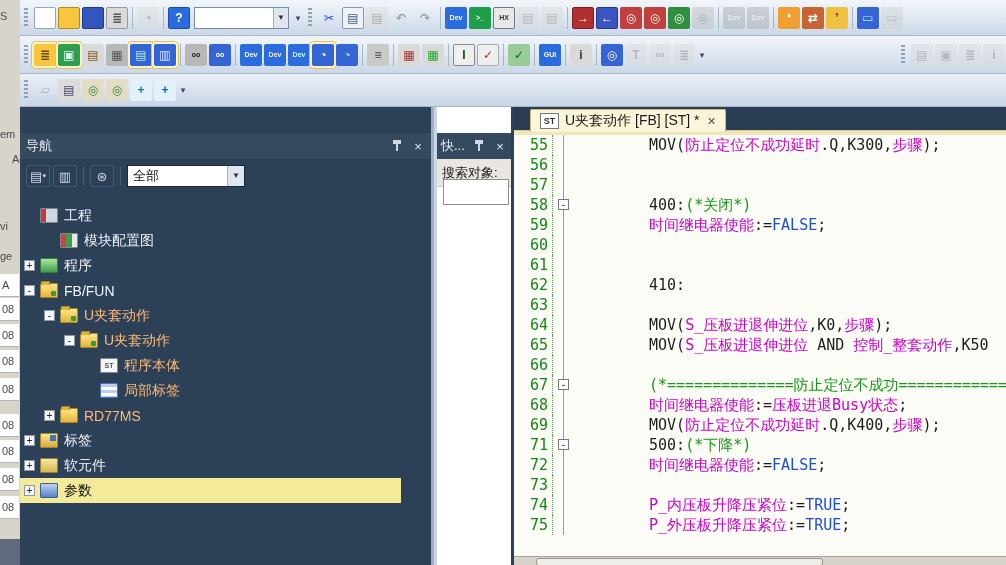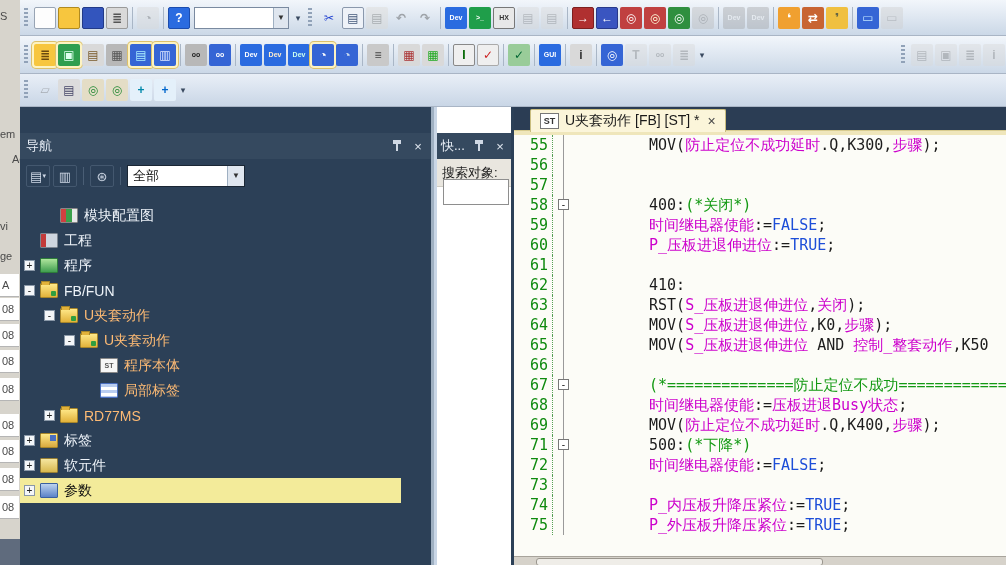--- a/index.html
+++ b/index.html
@@ -237,29 +237,29 @@
         <span class="ntbtn">▥</span>
         <span class="nsep"></span>
         <span class="ntbtn">⊛</span>
         <span class="nsep"></span>
         <span id="navcombo">
           <span>全部</span>
           <span class="dd">▼</span>
         </span>
       </div>
       <div id="tree">
+          <div class="trow" style="padding-left: 4px;">
+            <span class="expsp"></span>
+            <span class="t-ico i-project"></span>
+            <span class="lbl">工程</span>
+          </div>
           <div class="trow" style="padding-left: 24px;">
             <span class="expsp"></span>
             <span class="t-ico i-module"></span>
             <span class="lbl">模块配置图</span>
-          </div>
-          <div class="trow" style="padding-left: 4px;">
-            <span class="expsp"></span>
-            <span class="t-ico i-project"></span>
-            <span class="lbl">工程</span>
           </div>
           <div class="trow" style="padding-left: 4px;">
             <span class="exp">+</span>
             <span class="t-ico i-program"></span>
             <span class="lbl">程序</span>
           </div>
           <div class="trow" style="padding-left: 4px;">
             <span class="exp">-</span>
             <span class="t-ico i-folder g"></span>
             <span class="lbl">FB/FUN</span>
@@ -326,24 +326,24 @@
           <span>U夹套动作 [FB] [ST] *</span>
           <span id="tabclose">×</span>
         </div>
       </div>
       <div id="codearea">
           <div class="cline"><span class="ln">55</span><span class="fold bar"></span><span class="ctext"><span class="sk">MOV(</span><span class="sv">防止定位不成功延时</span><span class="sk">.Q,K300,</span><span class="sv">步骤</span><span class="sk">);</span></span></div>
           <div class="cline"><span class="ln">56</span><span class="fold bar"></span><span class="ctext"></span></div>
           <div class="cline"><span class="ln">57</span><span class="fold bar"></span><span class="ctext"></span></div>
           <div class="cline"><span class="ln">58</span><span class="fold bar"><span class="fbox">-</span></span><span class="ctext"><span class="sk">400:</span><span class="sc">(*关闭*)</span></span></div>
           <div class="cline"><span class="ln">59</span><span class="fold bar"></span><span class="ctext"><span class="sv">时间继电器使能</span><span class="sk">:=</span><span class="sb">FALSE</span><span class="sk">;</span></span></div>
-          <div class="cline"><span class="ln">60</span><span class="fold bar"></span><span class="ctext"><span class="sv">P_压板进退伸进位</span><span class="sk">:=</span><span class="sb">TRUE</span><span class="sk">;</span></span></div>
+          <div class="cline"><span class="ln">60</span><span class="fold bar"></span></div>
           <div class="cline"><span class="ln">61</span><span class="fold bar"></span></div>
           <div class="cline"><span class="ln">62</span><span class="fold bar"></span><span class="ctext"><span class="sk">410:</span></span></div>
-          <div class="cline"><span class="ln">63</span><span class="fold bar"></span><span class="ctext"><span class="sk">RST(</span><span class="sv">S_压板进退伸进位</span><span class="sk">,</span><span class="sv">关闭</span><span class="sk">);</span></span></div>
+          <div class="cline"><span class="ln">63</span><span class="fold bar"></span></div>
           <div class="cline"><span class="ln">64</span><span class="fold bar"></span><span class="ctext"><span class="sk">MOV(</span><span class="sv">S_压板进退伸进位</span><span class="sk">,K0,</span><span class="sv">步骤</span><span class="sk">);</span></span></div>
           <div class="cline"><span class="ln">65</span><span class="fold bar"></span><span class="ctext"><span class="sk">MOV(</span><span class="sv">S_压板进退伸进位</span><span class="sk"> AND </span><span class="sv">控制_整套动作</span><span class="sk">,K50</span></span></div>
           <div class="cline"><span class="ln">66</span><span class="fold bar"></span><span class="ctext"></span></div>
           <div class="cline"><span class="ln">67</span><span class="fold bar"><span class="fbox">-</span></span><span class="ctext"><span class="sc">(*==============防止定位不成功==============</span></span></div>
           <div class="cline"><span class="ln">68</span><span class="fold bar"></span><span class="ctext"><span class="sv">时间继电器使能</span><span class="sk">:=</span><span class="sv">压板进退Busy状态</span><span class="sk">;</span></span></div>
           <div class="cline"><span class="ln">69</span><span class="fold bar"></span><span class="ctext"><span class="sk">MOV(</span><span class="sv">防止定位不成功延时</span><span class="sk">.Q,K400,</span><span class="sv">步骤</span><span class="sk">);</span></span></div>
           <div class="cline"><span class="ln">71</span><span class="fold bar"><span class="fbox">-</span></span><span class="ctext"><span class="sk">500:</span><span class="sc">(*下降*)</span></span></div>
           <div class="cline"><span class="ln">72</span><span class="fold bar"></span><span class="ctext"><span class="sv">时间继电器使能</span><span class="sk">:=</span><span class="sb">FALSE</span><span class="sk">;</span></span></div>
           <div class="cline"><span class="ln">73</span><span class="fold bar"></span></div>
           <div class="cline"><span class="ln">74</span><span class="fold bar"></span><span class="ctext"><span class="sv">P_内压板升降压紧位</span><span class="sk">:=</span><span class="sb">TRUE</span><span class="sk">;</span></span></div>

